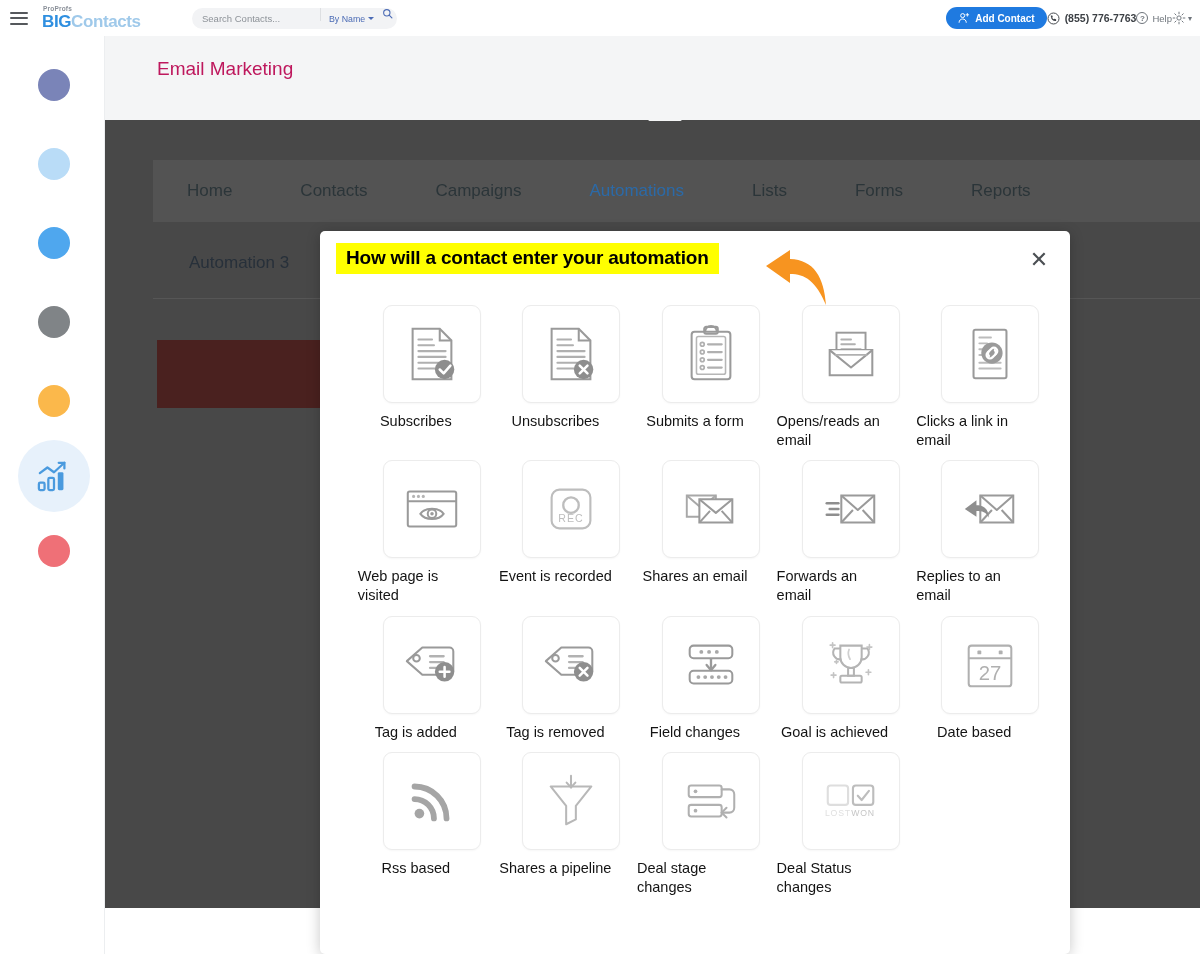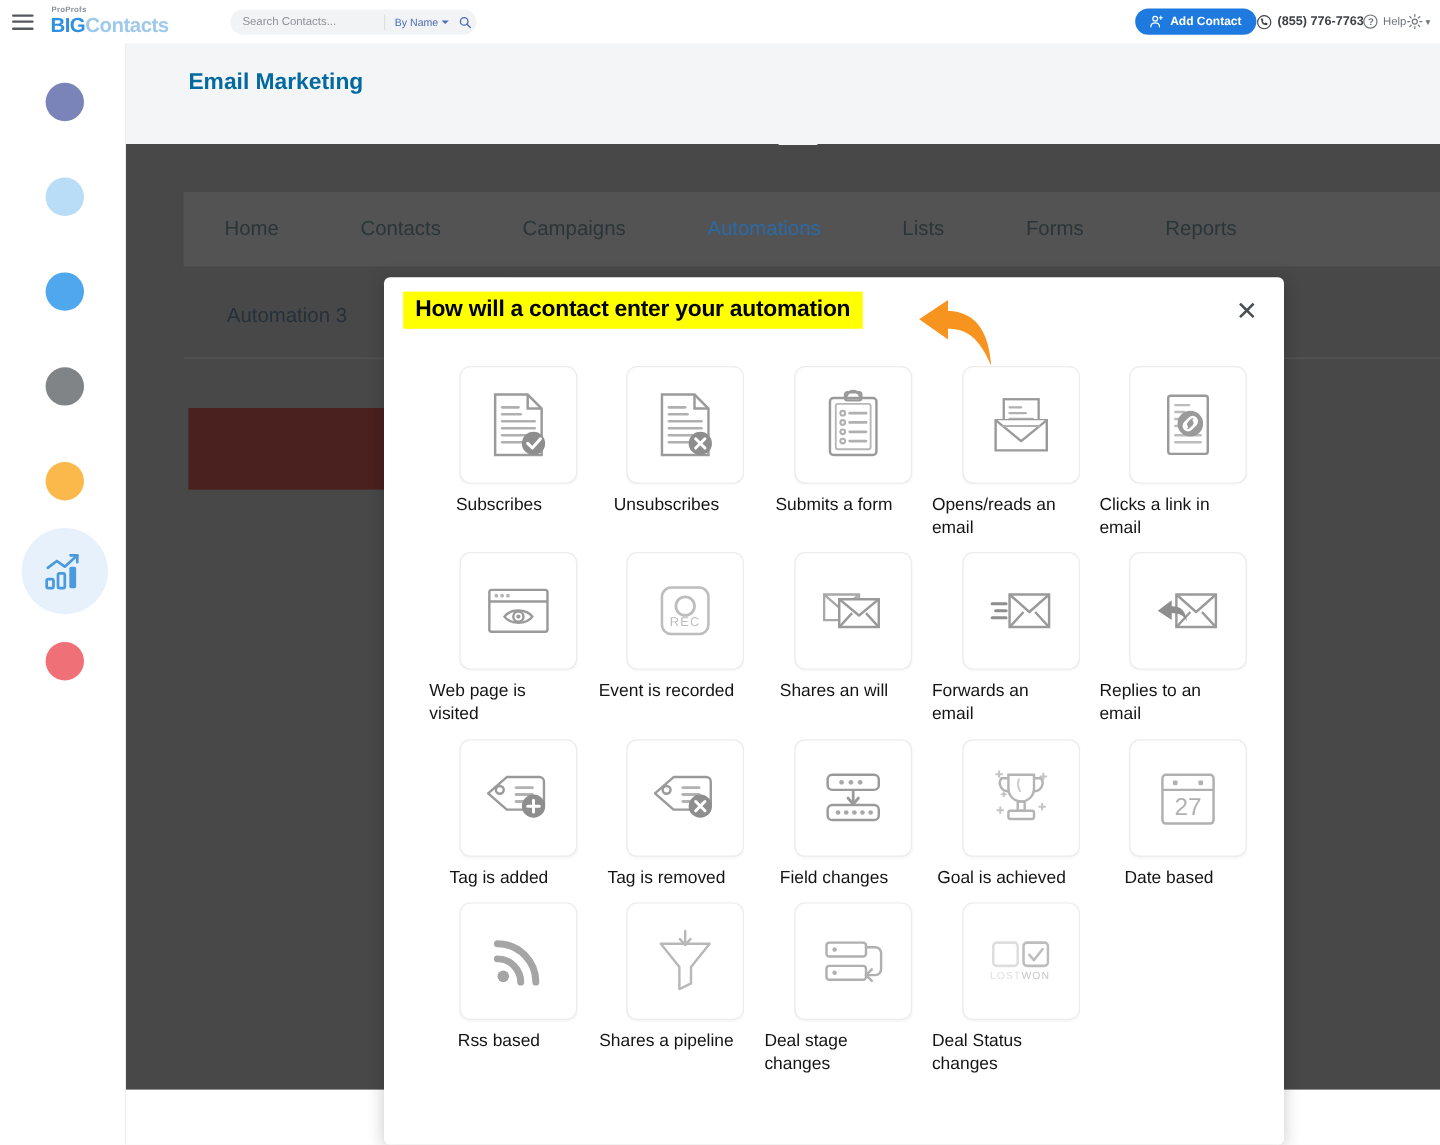--- a/index.html
+++ b/index.html
@@ -31,21 +31,21 @@
   }
   .brand .big {
     font-size:17px; font-weight:700; letter-spacing:-.4px;
   }
   .brand .big .b1 { color:#2f8fe0; }
   .brand .big .b2 { color:#9fc9ea; }
 
   .searchwrap {
     position:absolute; left:192px; top:8px;
     width:205px; height:21px; background:#f2f3f5;
-    border-radius:11px; display:flex; align-items:center;
+    border-radius:11px; display:flex; 
     font-size:9.5px;
   }
   .searchwrap input {
     border:none; background:transparent; outline:none;
     font-family:"Liberation Sans", sans-serif; font-size:9.5px;
     color:#6c7279; width:118px; margin-left:10px;
   }
   .searchwrap input::placeholder { color:#8d9298; }
   .sdiv { width:1px; height:13px; background:#dddfe2; }
   .byname {
@@ -88,21 +88,21 @@
     background:#e7f1fb; display:flex; align-items:center; justify-content:center; cursor:pointer;
   }
 
   
   .pagehead {
     position:absolute; left:105px; top:36px; width:1095px; height:84px;
     background:#f4f5f6; z-index:5;
   }
   .pagehead .ptitle {
     position:absolute; left:52px; top:22px;
-    color:#0369a1; font-size:19px; font-weight:700;
+    color:#be185d; font-size:19px; font-weight:400;
   }
   .notch {
     position:absolute; left:543px; bottom:-1px; width:34px; height:12px;
     background:#f4f5f6; clip-path: polygon(0 100%, 50% 0, 100% 100%);
   }
 
   
   .canvas {
     position:absolute; left:105px; top:120px; width:1095px; height:788px;
     background:#484848; z-index:4;
@@ -433,21 +433,21 @@
       <div class="tile">
         <div class="tilebox">
           <svg class="ic" width="62" height="62" viewBox="0 0 64 64">
             <path d="M7 18 h30 v22 H7 Z" fill="#fff" stroke="#a8a8a8" stroke-width="2"></path>
             <path d="M7 18 L22 31 L37 18" fill="none" stroke="#a8a8a8" stroke-width="2" stroke-linejoin="round"></path>
             <path d="M20 22 h34 v24 H20 Z" fill="#fff" stroke="#9a9a9a" stroke-width="2.1"></path>
             <path d="M20 22 L37 36 L54 22" fill="none" stroke="#9a9a9a" stroke-width="2.1" stroke-linejoin="round"></path>
             <path d="M20 46 L31 34 M54 46 L43 34" fill="none" stroke="#9a9a9a" stroke-width="2.1"></path>
           </svg>
         </div>
-        <div class="tilelabel">Shares an will</div>
+        <div class="tilelabel">Shares an email</div>
       </div>
 
       <div class="tile">
         <div class="tilebox">
           <svg class="ic" width="62" height="62" viewBox="0 0 64 64">
             <path d="M22 18 h34 v28 H22 Z" fill="#fff" stroke="#9a9a9a" stroke-width="2.1"></path>
             <path d="M22 18 L39 33 L56 18" fill="none" stroke="#9a9a9a" stroke-width="2.1" stroke-linejoin="round"></path>
             <path d="M22 46 L34 33 M56 46 L44 33" fill="none" stroke="#9a9a9a" stroke-width="2.1"></path>
             <g stroke="#8e8e8e" stroke-width="2.6" stroke-linecap="round">
               <line x1="7" y1="26" x2="19" y2="26"></line>

